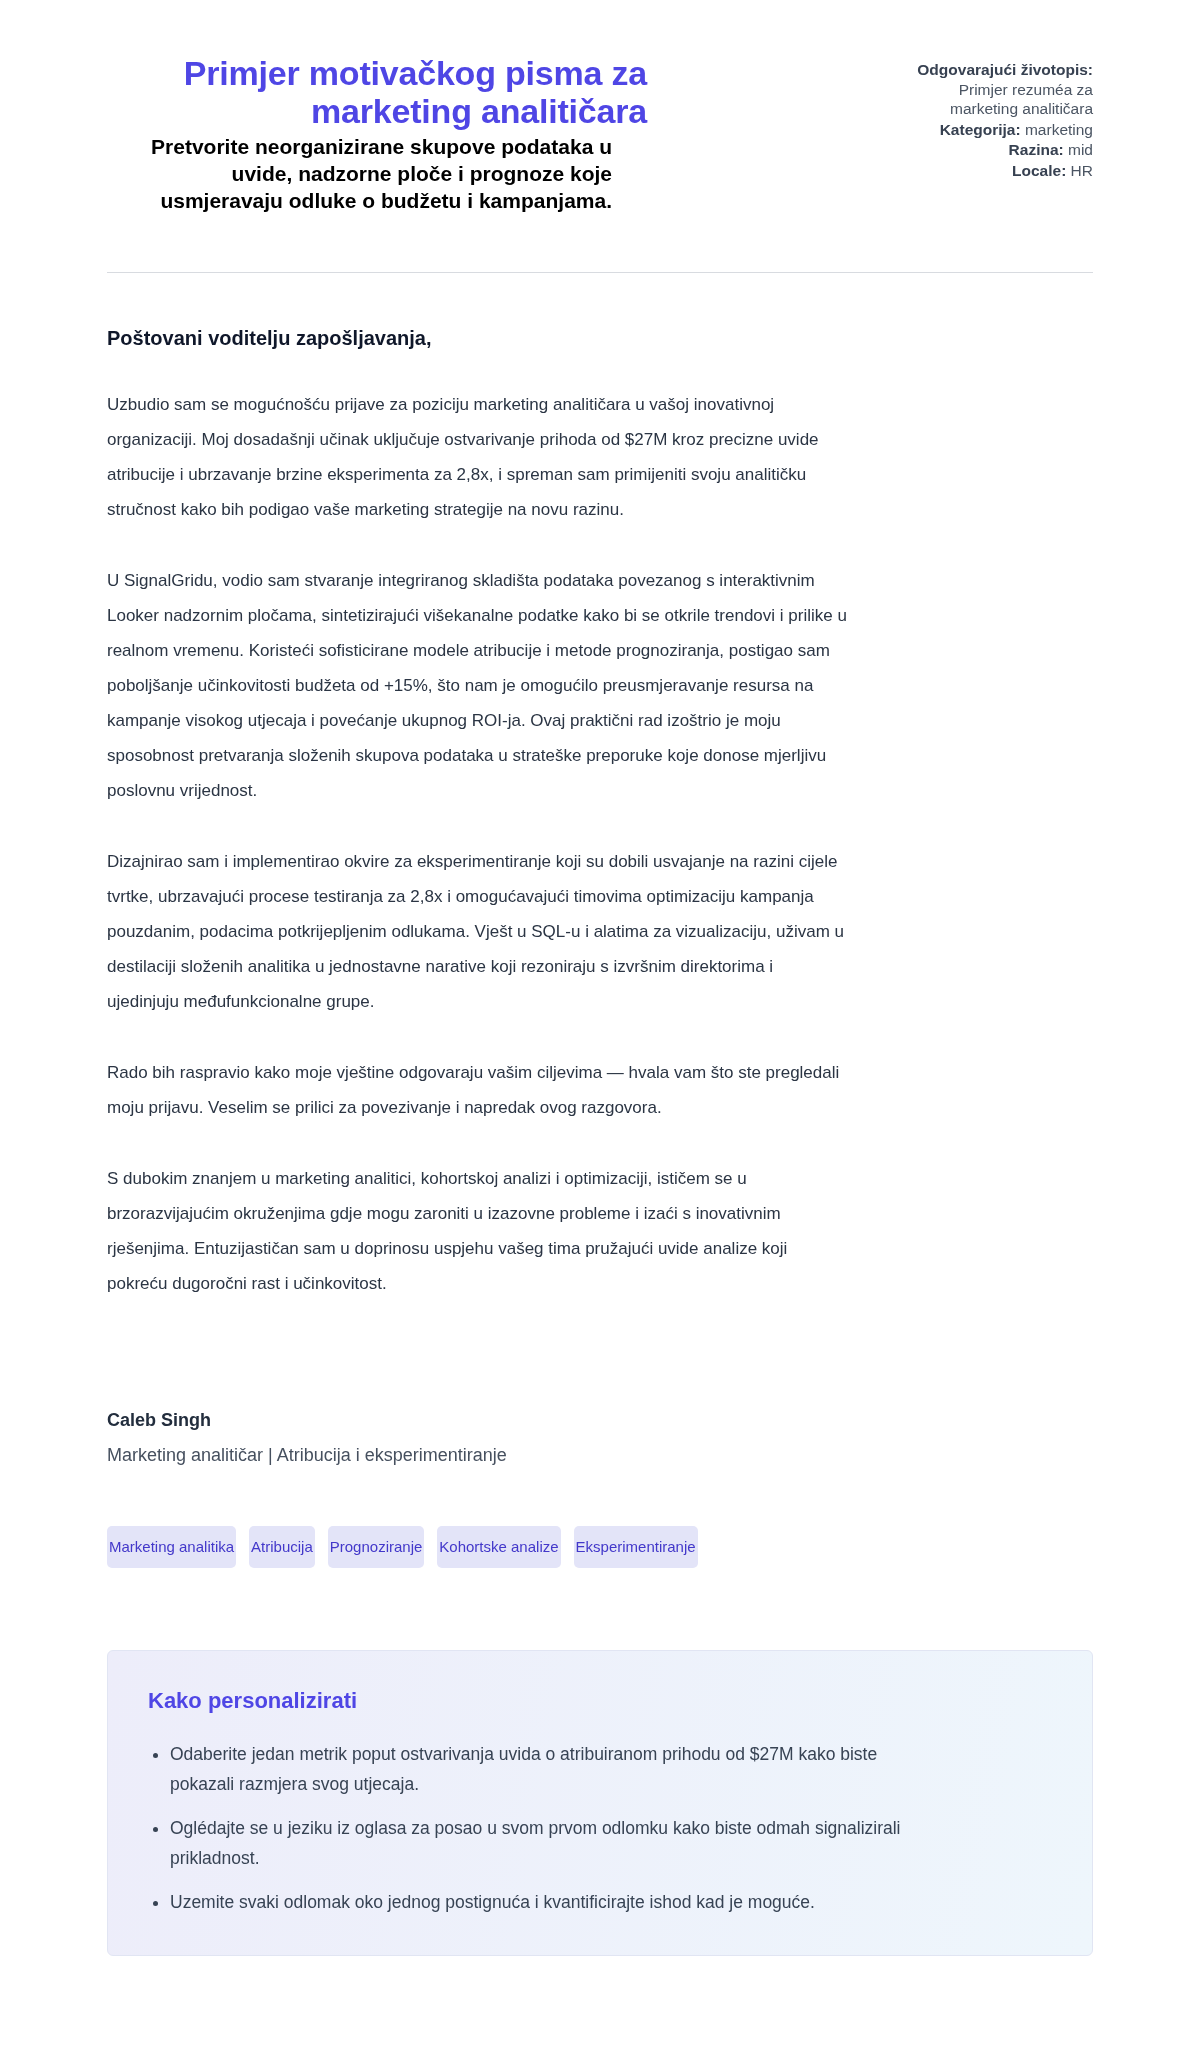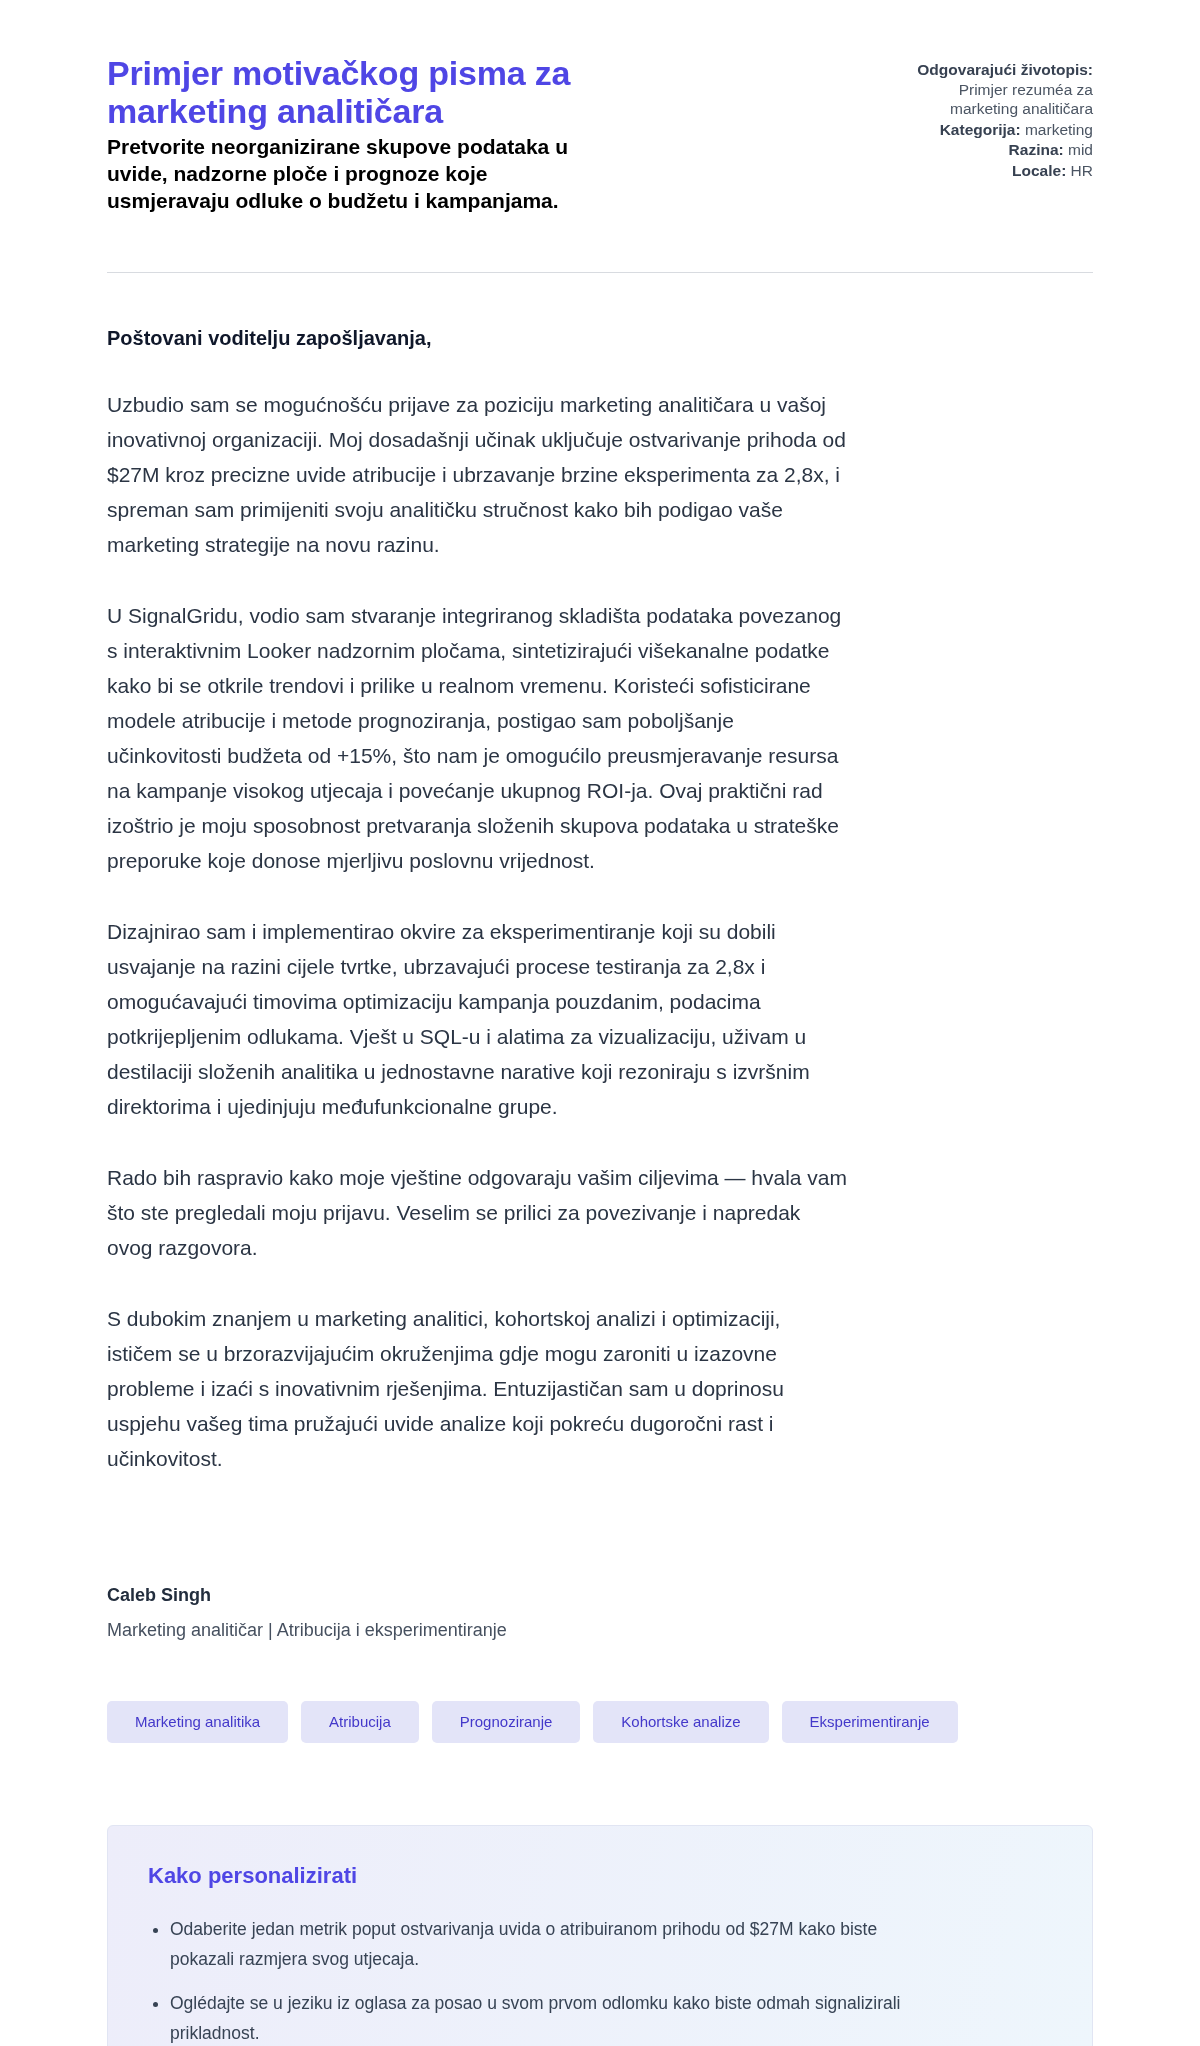--- a/index.html
+++ b/index.html
@@ -7,21 +7,21 @@
   body {
     width: 1200px;
     min-height: 2046px;
     font-family: "Liberation Sans", "DejaVu Sans", sans-serif;
     -webkit-font-smoothing: antialiased;
   }
   .container { width: 986px; margin: 0 auto; padding-top: 54px; }
 
   
   .header-row { display: flex; justify-content: space-between; align-items: flex-start; }
-  .header-left { width: 540px; }
+  .header-left { width: 540px; text-align: right; }
   h1.page-title {
     margin: 0;
     font-size: 34px;
     line-height: 38px;
     font-weight: 700;
     letter-spacing: -0.2px;
     color: #4f46e5;
   }
   .page-subtitle {
     margin-top: 3px;
@@ -54,38 +54,38 @@
   .greeting {
     margin: 0;
     font-size: 20px;
     line-height: 26px;
     font-weight: 700;
     color: #0f172a;
   }
   p.para {
     margin: 36px 0 0 0;
     max-width: 742px;
-    font-size: 21px;
+    font-size: 17px;
     line-height: 35px;
     color: #2b3544;
   }
 
   
   .signature { margin-top: 106px; }
   .sig-name { font-size: 18px; line-height: 26px; font-weight: 700; color: #222d3d; }
   .sig-title { margin-top: 9px; font-size: 18px; line-height: 26px; color: #46505f; }
 
   
   .tags { margin-top: 58px; display: flex; gap: 13px; }
   .tag {
     background: #e3e4f8;
     color: #4338ca;
     font-size: 15px;
     line-height: 18px;
-    padding: 12px 28px;
+    padding: 12px 2px;
     border-radius: 5px;
     white-space: nowrap;
   }
 
   
   .panel {
     margin-top: 82px;
     background: linear-gradient(100deg, #ededfa 0%, #eef6fc 100%);
     border: 1px solid #e1e5f3;
     border-radius: 6px;

